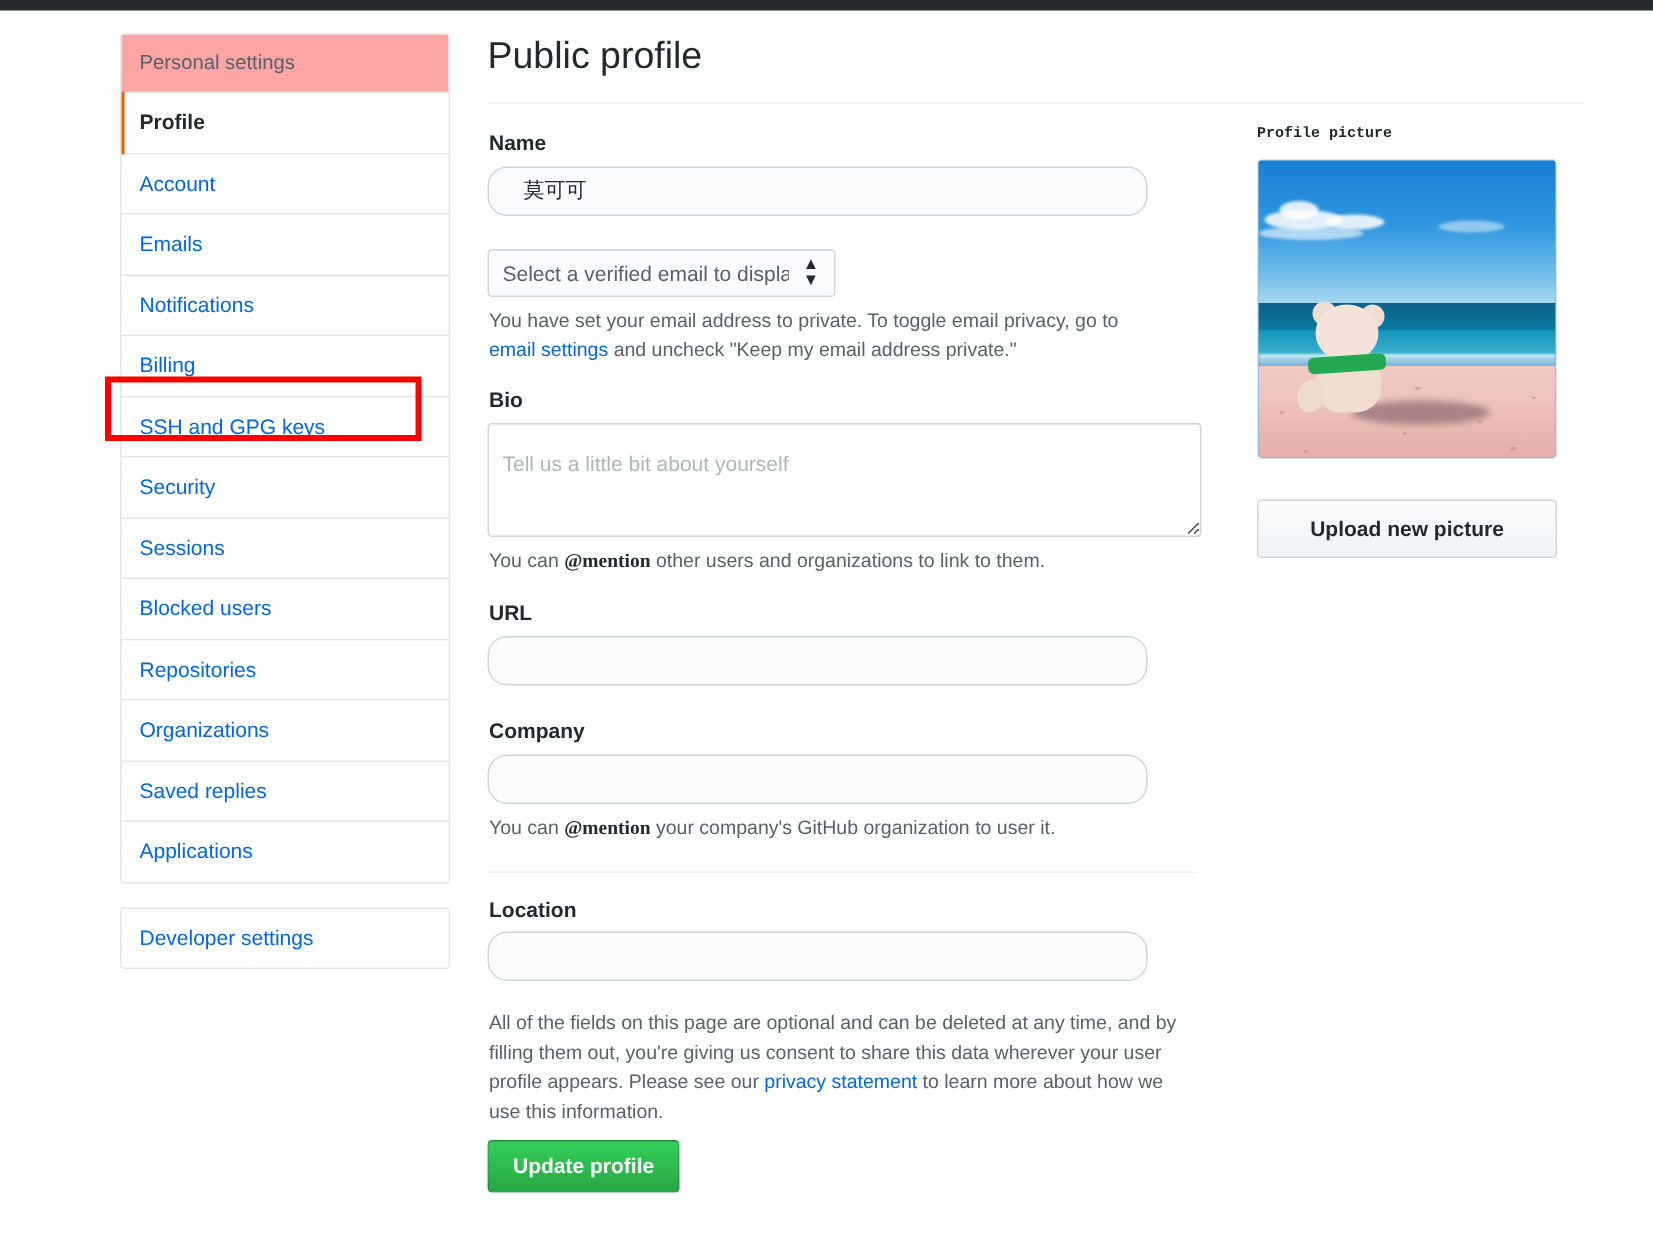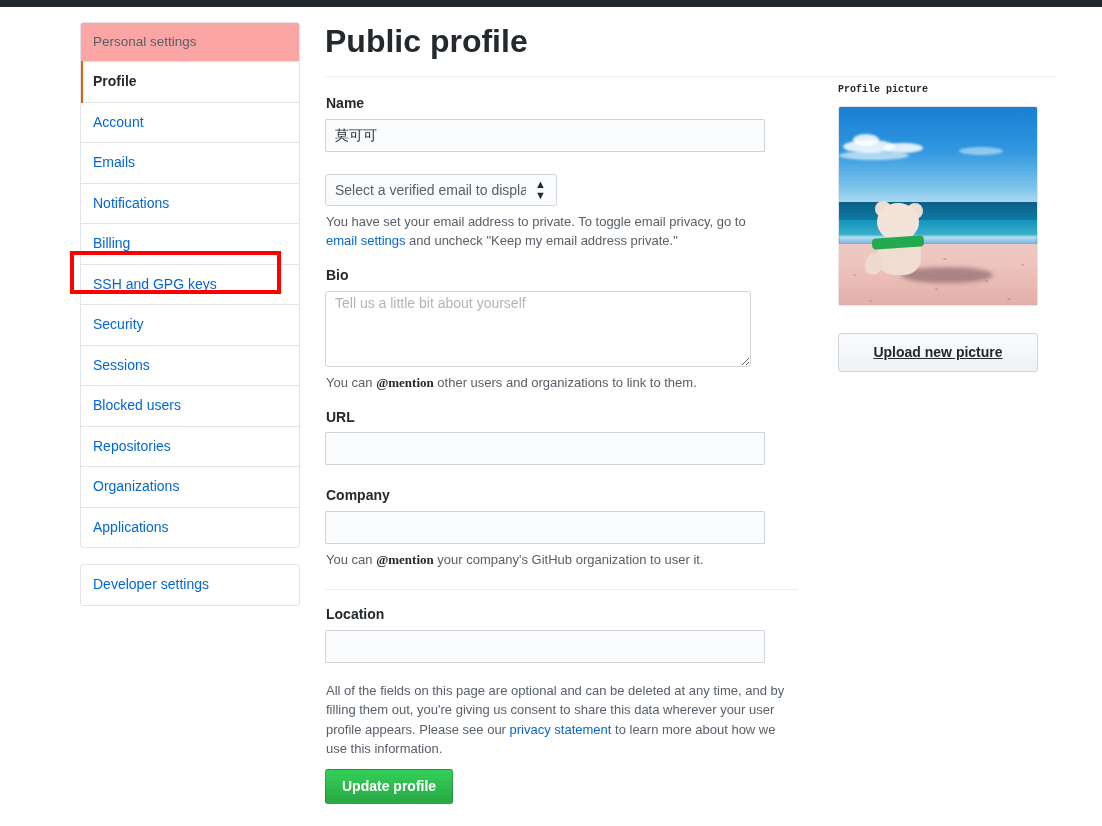--- a/index.html
+++ b/index.html
@@ -70,22 +70,22 @@
     border: 4px solid #ff0000;
     background: transparent;
     pointer-events: none;
   }
 
   
   .main {
     position: absolute; left: 325px; top: 22px; width: 740px;
   }
   .page-title {
-    font-size: 32px;
-    font-weight: bold;
+    font-size: 25px;
+    font-weight: normal;
     color: #24292e;
     margin: 0;
     padding: 0 0 16px 0;
     line-height: 1.2;
   }
   .title-rule {
     border: none;
     border-top: 1px solid #eaecef;
     margin: 0 0 18px 0;
     width: 731px;
@@ -98,27 +98,27 @@
     font-size: 14px;
     font-weight: bold;
     color: #24292e;
     margin: 0 0 7px 1px;
     line-height: 1.2;
   }
   .text-input {
     display: block;
     width: 440px;
     height: 33px;
-    padding: 5px 9px;
+    padding: 5px 23px;
     font-size: 14px;
     font-family: "Liberation Sans", sans-serif;
     color: #24292e;
     background: #fafbfc;
     border: 1px solid #d1d5da;
-    border-radius: 1px;
+    border-radius: 13px;
     outline: none;
   }
   .text-input::placeholder { color: #b1b5b9; }
 
   .select-wrap {
     position: relative;
     display: inline-block;
   }
   .select-input {
     appearance: none;
@@ -149,23 +149,23 @@
     color: #586069;
     line-height: 1.45;
     margin: 7px 0 0 1px;
     max-width: 470px;
   }
   .note a { color: #0366d6; text-decoration: none; }
   .note b { color: #24292e; font-weight: bold; font-family: Liberation Serif, serif; }
 
   .bio-area {
     display: block;
-    width: 426px;
+    width: 476px;
     height: 76px;
-    padding: 3px 9px;
+    padding: 18px 9px;
     font-size: 14px;
     font-family: "Liberation Sans", sans-serif;
     color: #24292e;
     background: #fff;
     border: 1px solid #d1d5da;
     border-radius: 3px;
     resize: vertical;
     outline: none;
   }
   .bio-area::placeholder { color: #b1b5b9; }
@@ -317,21 +317,20 @@
     font-size: 14px;
     font-weight: bold;
     font-family: "Liberation Sans", sans-serif;
     color: #24292e;
     background: linear-gradient(#fafbfc, #eff3f6);
     border: 1px solid #d1d5da;
     border-radius: 3px;
     cursor: pointer;
     text-align: center;
     line-height: 1.2;
-    text-decoration: underline;
   }
 </style>
 </head>
 <body>
 
 <div id="page">
 
   <div class="topbar"></div>
 
   <div class="sidebar">
@@ -342,20 +341,21 @@
       <a class="nav-item">Account</a>
       <a class="nav-item">Emails</a>
       <a class="nav-item">Notifications</a>
       <a class="nav-item">Billing</a>
       <a class="nav-item">SSH and GPG keys</a>
       <a class="nav-item">Security</a>
       <a class="nav-item">Sessions</a>
       <a class="nav-item">Blocked users</a>
       <a class="nav-item">Repositories</a>
       <a class="nav-item">Organizations</a>
+      <a class="nav-item">Saved replies</a>
       <a class="nav-item">Applications</a>
     </div>
 
     <div class="nav-box secondary">
       <a class="nav-item">Developer settings</a>
     </div>
   </div>
 
   <div class="annotation-box"></div>
 

